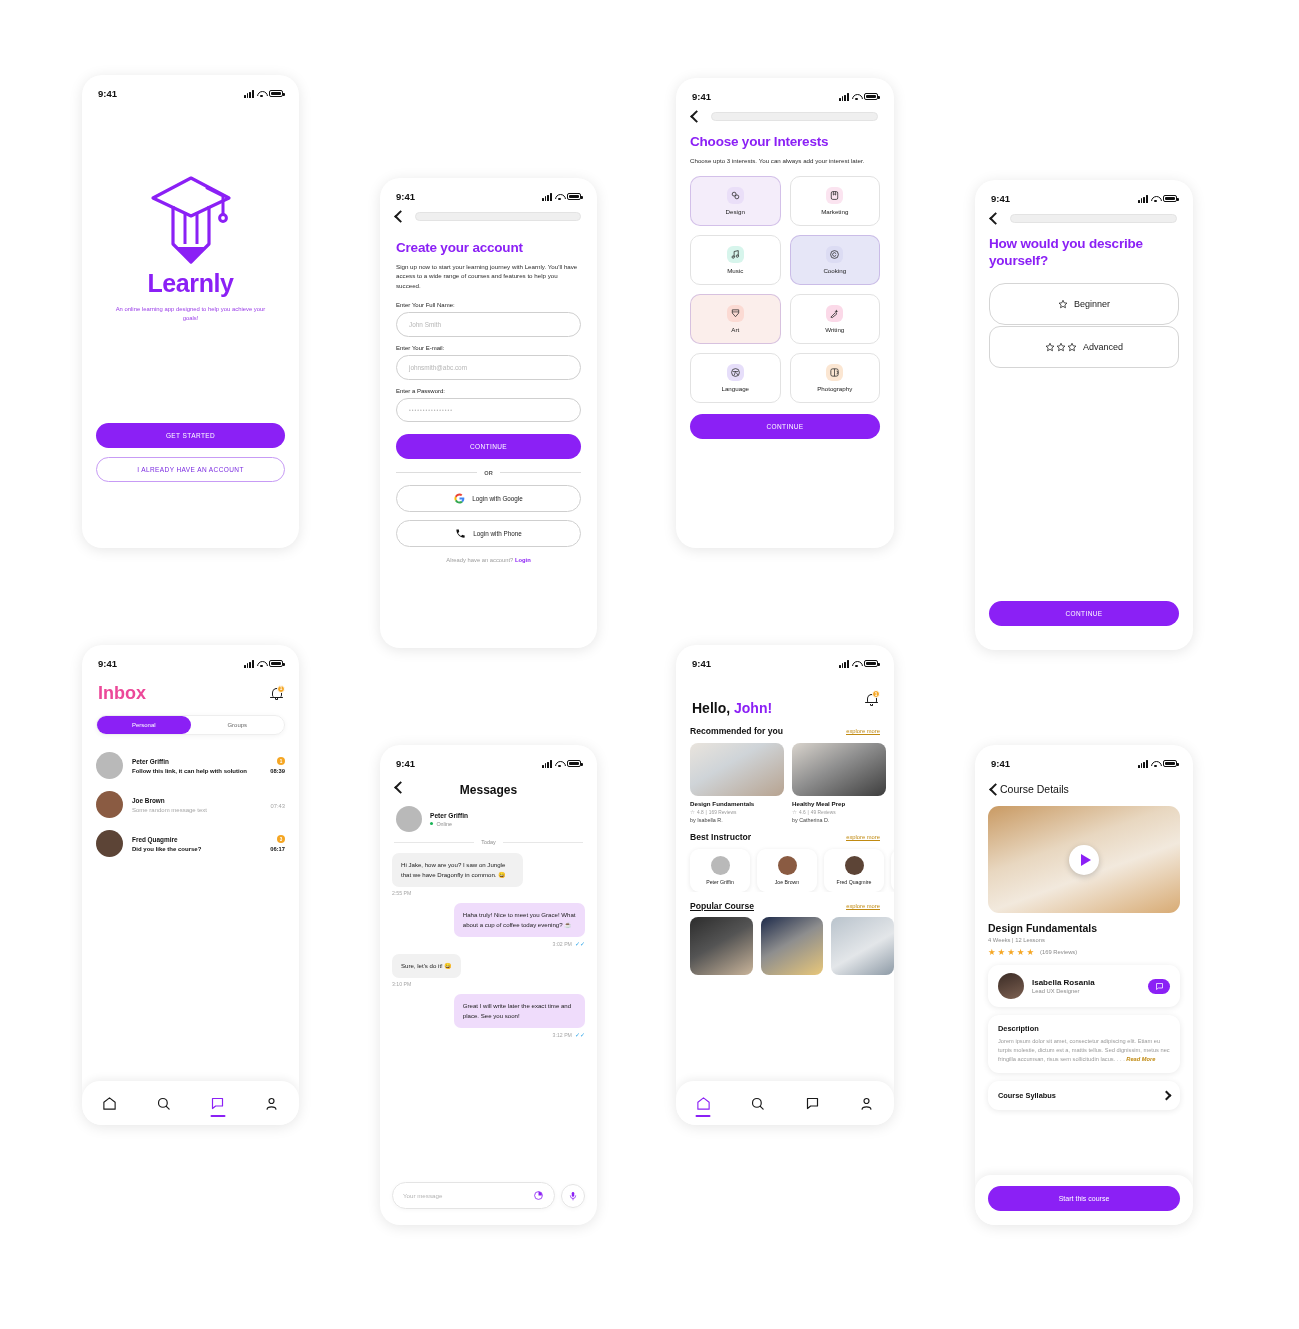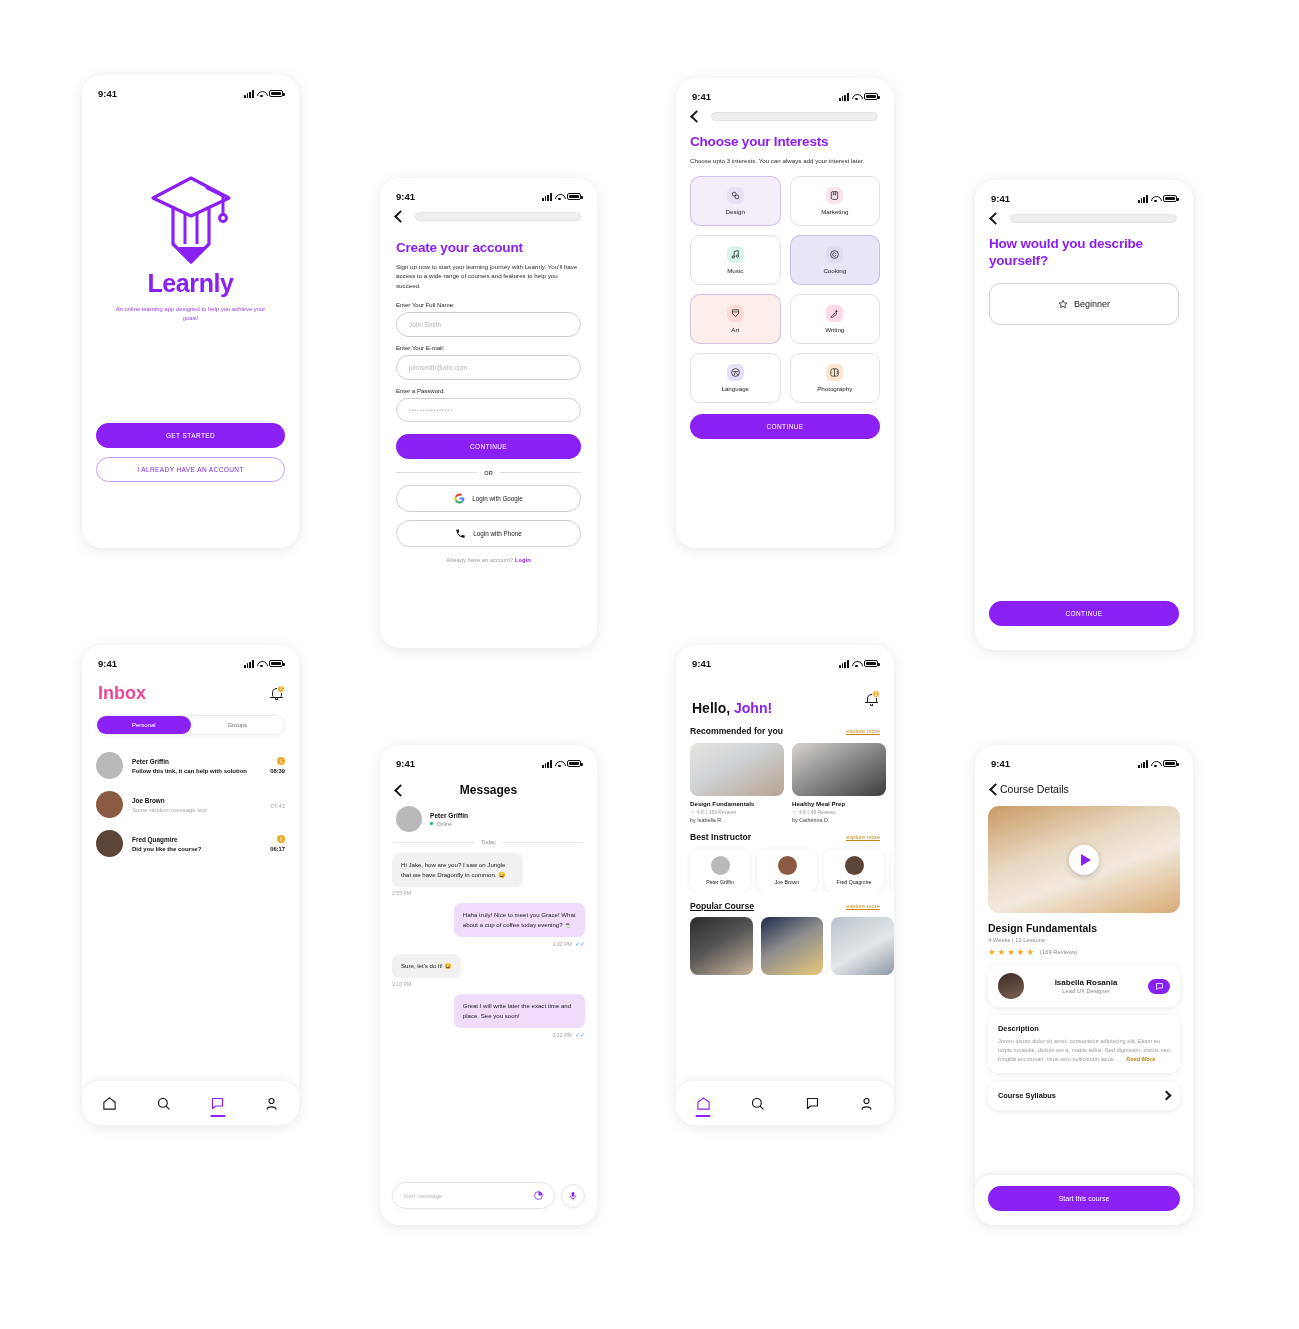--- a/index.html
+++ b/index.html
@@ -304,27 +304,41 @@
   <div class="progrow">
     <span class="backchev"></span>
     <span class="ptrack">
       <span class="pfill" id="sk-fill" style="width: 48%;"></span>
     </span>
   </div>
 
   <div style="padding:13px 14px 0 14px;">
     <div class="h-title">How would you describe yourself?</div>
     <div id="skill-list" style="margin-top:13px;">
-        <div style="display: flex; align-items: center; justify-content: center; gap: 6px; height: 42px; margin-bottom: 1px; border-radius: 11px; background: rgb(255, 255, 255); border: 1px solid rgb(213, 213, 213);">
+        <div style="display: flex; align-items: center; justify-content: center; gap: 6px; height: 42px; margin-bottom: 1px; border-radius: 16px; background: rgb(255, 255, 255); border: 1px solid rgb(213, 213, 213);">
           <span style="display: flex; gap: 1px;">
             <svg width="10" height="10" viewBox="0 0 24 24">
               <path d="M12 3 L14.8 9.2 L21.5 9.9 L16.5 14.4 L17.9 21 L12 17.6 L6.1 21 L7.5 14.4 L2.5 9.9 L9.2 9.2 Z" fill="none" stroke="#1a1a1a" stroke-width="1.8" stroke-linejoin="round"></path>
             </svg>
           </span>
           <span style="font-size: 9px; color: rgb(26, 26, 26);">Beginner</span>
+        </div>
+        <div style="display: flex; align-items: center; justify-content: center; gap: 6px; height: 42px; margin-bottom: 10px; border-radius: 11px; background: rgb(255, 255, 255); border: 1px solid rgb(213, 213, 213);">
+          <span style="display: flex; gap: 1px;">
+            <svg width="10" height="10" viewBox="0 0 24 24">
+              <path d="M12 3 L14.8 9.2 L21.5 9.9 L16.5 14.4 L17.9 21 L12 17.6 L6.1 21 L7.5 14.4 L2.5 9.9 L9.2 9.2 Z" fill="none" stroke="#1a1a1a" stroke-width="1.8" stroke-linejoin="round"></path>
+            </svg>
+            <svg width="10" height="10" viewBox="0 0 24 24">
+              <path d="M12 3 L14.8 9.2 L21.5 9.9 L16.5 14.4 L17.9 21 L12 17.6 L6.1 21 L7.5 14.4 L2.5 9.9 L9.2 9.2 Z" fill="none" stroke="#1a1a1a" stroke-width="1.8" stroke-linejoin="round"></path>
+            </svg>
+            <svg width="10" height="10" viewBox="0 0 24 24">
+              <path d="M12 3 L14.8 9.2 L21.5 9.9 L16.5 14.4 L17.9 21 L12 17.6 L6.1 21 L7.5 14.4 L2.5 9.9 L9.2 9.2 Z" fill="none" stroke="#1a1a1a" stroke-width="1.8" stroke-linejoin="round"></path>
+            </svg>
+          </span>
+          <span style="font-size: 9px; color: rgb(26, 26, 26);">Advanced</span>
         </div>
       </div>
   </div>
   <div style="position:absolute;left:14px;right:14px;bottom:24px;">
     <div class="btn-primary">CONTINUE</div>
   </div>
 </div>
 
 <div class="phone" style="left:82px; top:645px; width:217px; height:480px;">
   <div class="statusbar">
@@ -425,21 +439,21 @@
           <i></i>
           <i></i>
           <i></i>
           <i></i>
         </span>
       <span class="wifi"></span>
       <span class="batt"></span>
     </span>
   </div>
 
-  <div style="display:flex;align-items:center;padding:14px 16px 0 16px;">
+  <div style="display:flex;align-items:flex-start;padding:14px 16px 0 16px;">
     <span class="backchev"></span>
     <div style="flex:1;text-align:center;font-size:12px;font-weight:bold;color:#111;margin-right:9px;">Messages</div>
   </div>
 
   <div style="display:flex;align-items:center;gap:8px;padding:9px 16px 0 16px;">
     <div class="avatar" style="width:26px;height:26px;background:#b9b9b9;"></div>
     <div>
       <div style="font-size:6.6px;font-weight:bold;color:#111;">Peter Griffin</div>
       <div style="display:flex;align-items:center;gap:3px;margin-top:2px;">
         <span style="width:3.4px;height:3.4px;border-radius:50%;background:#19b356;"></span>
@@ -648,21 +662,21 @@
     <div style="font-size:10.5px;font-weight:bold;color:#111;">Design Fundamentals</div>
     <div style="font-size:5.8px;color:#8a8a8a;margin-top:3px;">4 Weeks | 12 Lessons</div>
     <div style="display:flex;align-items:center;gap:4px;margin-top:4px;">
       <span id="cd-stars" class="star" style="font-size:8.5px;letter-spacing:2px;">★★★★★</span>
       <span style="font-size:5.8px;color:#8a8a8a;">(169 Reviews)</span>
     </div>
   </div>
 
   <div style="margin:8px 13px 0 13px;background:#fff;border-radius:11px;box-shadow:0 1px 6px rgba(0,0,0,.09);padding:8px 10px;display:flex;align-items:center;gap:8px;">
     <div class="avatar" style="width:26px;height:26px;background:linear-gradient(160deg,#3a2b25,#7d6152);"></div>
-    <div style="flex:1;text-align:center;">
+    <div style="flex:1;">
       <div style="font-size:8px;font-weight:bold;color:#111;">Isabella Rosania</div>
       <div style="font-size:5.8px;color:#8a8a8a;margin-top:1px;">Lead UX Designer</div>
     </div>
     <div style="width:22px;height:15px;border-radius:10px;background:#8B20F5;display:flex;align-items:center;justify-content:center;">
       <svg width="9" height="9" viewBox="0 0 24 24">
         <path d="M4 4 H20 V16 H9 L4 20 Z" fill="none" stroke="#fff" stroke-width="2" stroke-linejoin="round"></path>
       </svg>
     </div>
   </div>
 

